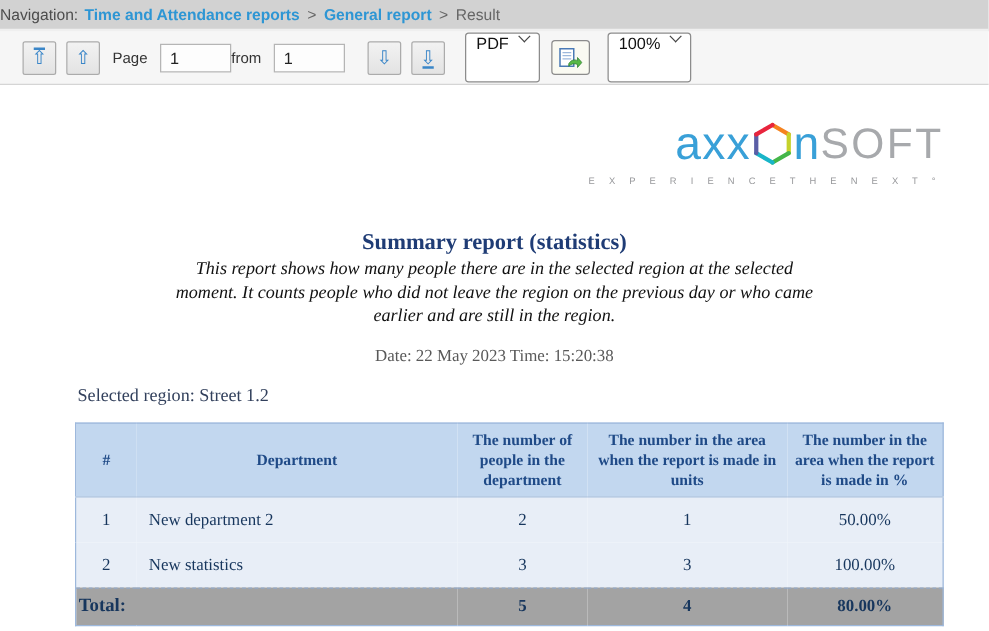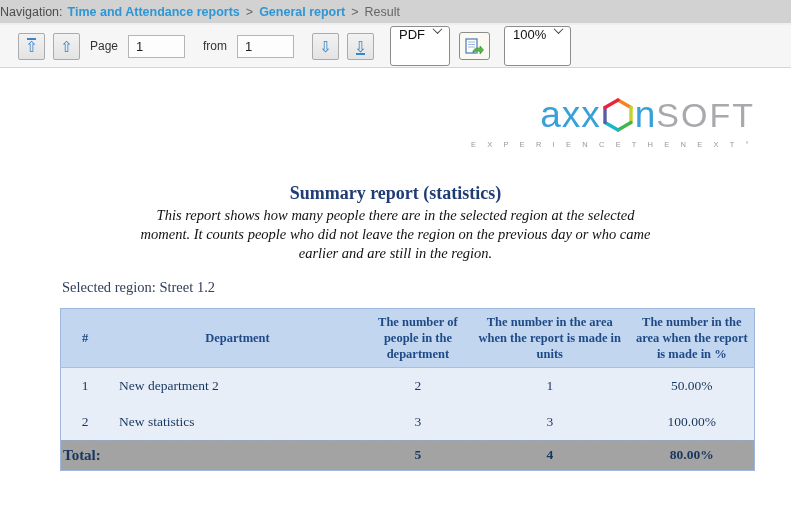--- a/index.html
+++ b/index.html
@@ -94,21 +94,21 @@
 
 <div class="toolbar">
   <div class="tb-btn bar-top">
     <span class="arrow">⇧</span>
   </div>
   <div class="tb-btn tb-gap-s">
     <span class="arrow">⇧</span>
   </div>
   <span class="tb-label">Page</span>
   <input class="tb-input" value="1" style="">
-  <span class="tb-label" style="margin-left:18px;">from</span>
+  <span class="tb-label" style="margin-left:0;">from</span>
   <input class="tb-input" value="1" style="">
   <div class="tb-btn" style="margin-left:18px;">
     <span class="arrow">⇩</span>
   </div>
   <div class="tb-btn tb-gap-s bar-bottom">
     <span class="arrow">⇩</span>
   </div>
   <div class="tb-select" style="margin-left:16px;">
     <span>PDF</span>
     <span class="chev"></span>
@@ -142,20 +142,21 @@
         <line x1="3" y1="10.5" x2="16" y2="3" stroke="#e8253d"></line>
       </svg>
       <span class="logo-n">n</span>
       <span class="logo-soft">SOFT</span>
     </div>
     <div class="logo-tagline">E X P E R I E N C E   T H E   N E X T °</div>
   </div>
 
   <div class="rpt-title">Summary report (statistics)</div>
   <div class="rpt-desc">This report shows how many people there are in the selected region at the selected moment. It counts people who did not leave the region on the previous day or who came earlier and are still in the region.</div>
+  <div class="rpt-date">Date: 22 May 2023 Time: 15:20:38</div>
 
   <div class="region-row">
     <span>Selected region: Street 1.2</span>
   </div>
 
   <table class="stat-table">
     <colgroup>
       <col class="c0">
         <col class="c1">
         <col class="c2">

